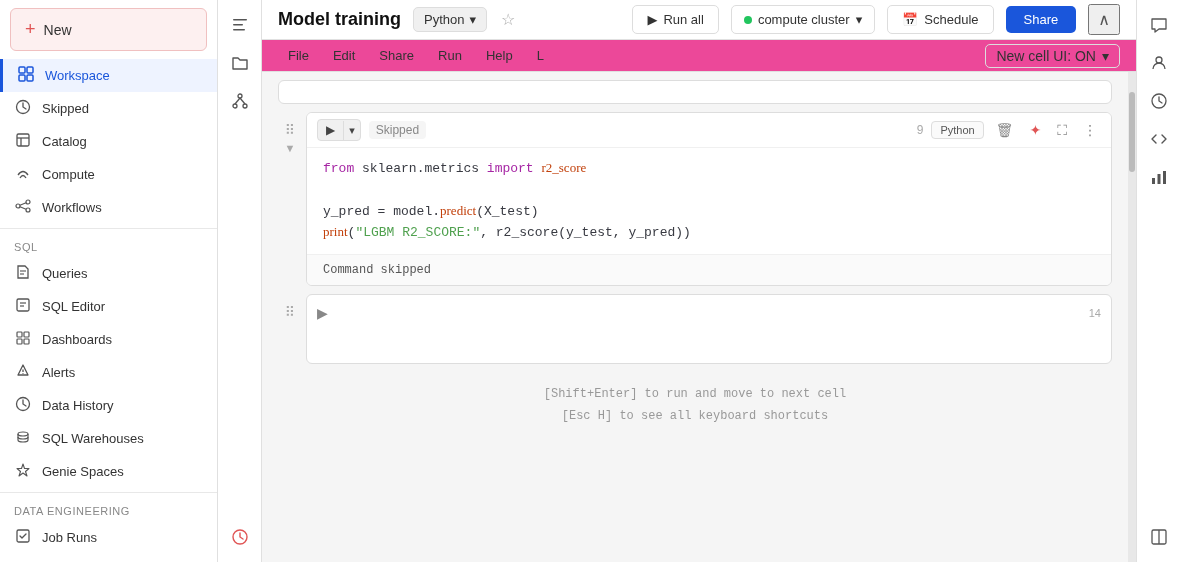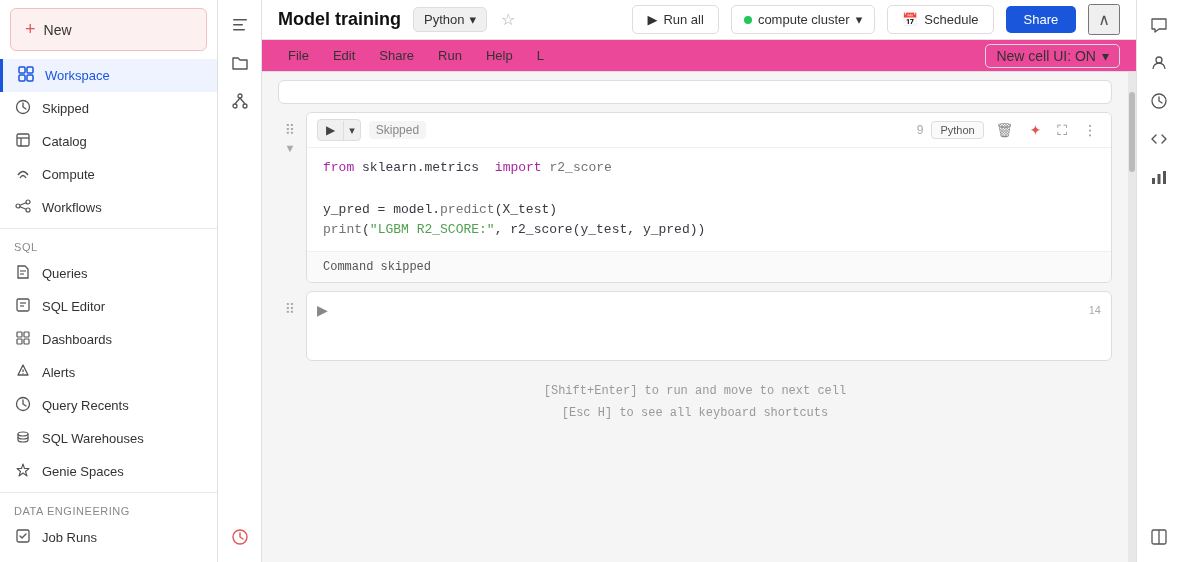--- a/index.html
+++ b/index.html
@@ -280,25 +280,25 @@
       min-height: 60px;
     }
     .cell-output {
       border-top: 1px solid #f0f0f0;
       padding: 8px 16px;
       font-family: 'Monaco', 'Menlo', 'Courier New', monospace;
       font-size: 12px;
       color: #555;
       background: #fafafa;
     } 
-    .fn { color: #737373; } 
+    .fn { color: #c2410c; font-family: Liberation Serif, serif; } 
     .str { color: #50a14f; }
     .plain { color: #383a42; }
     .from-kw { color: #a626a4; }
-    .import-kw { color: #a626a4; margin-left: 8px; }
+    .import-kw { color: #a626a4; }
 
     
     .empty-cell {
       flex: 1;
       background: #fff;
       border: 1px solid #ddd;
       border-radius: 6px;
       padding: 8px 10px;
       margin-bottom: 8px;
       min-height: 70px;
@@ -479,21 +479,21 @@
     </span>
     <span>Alerts</span>
   </div>
   <div class="sidebar-item">
     <span class="icon">
       <svg width="16" height="16" viewBox="0 0 16 16" fill="none">
           <circle cx="8" cy="8" r="6.5" stroke="#555" stroke-width="1.3"></circle>
           <polyline points="8,4 8,8 11,10" stroke="#555" stroke-width="1.3" stroke-linecap="round"></polyline>
         </svg>
     </span>
-    <span>Query Recents</span>
+    <span>Data History</span>
   </div>
   <div class="sidebar-item">
     <span class="icon">
       <svg width="16" height="16" viewBox="0 0 16 16" fill="none">
           <ellipse cx="8" cy="5" rx="5" ry="2" stroke="#555" stroke-width="1.2"></ellipse>
           <path d="M3 5v3c0 1.1 2.2 2 5 2s5-.9 5-2V5" stroke="#555" stroke-width="1.2"></path>
           <path d="M3 8v3c0 1.1 2.2 2 5 2s5-.9 5-2V8" stroke="#555" stroke-width="1.2"></path>
         </svg>
     </span>
     <span>SQL Warehouses</span>

